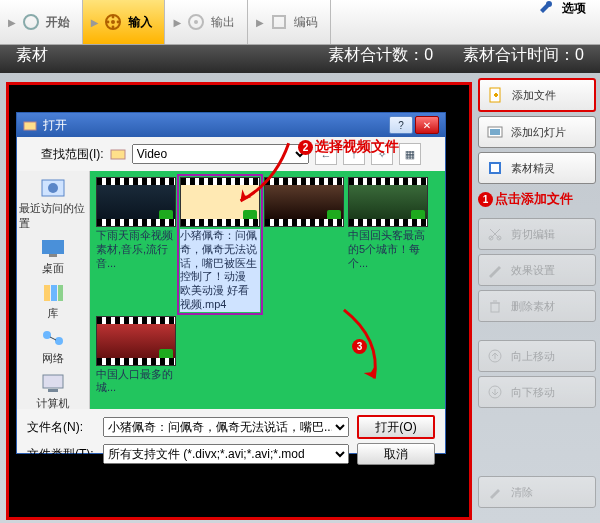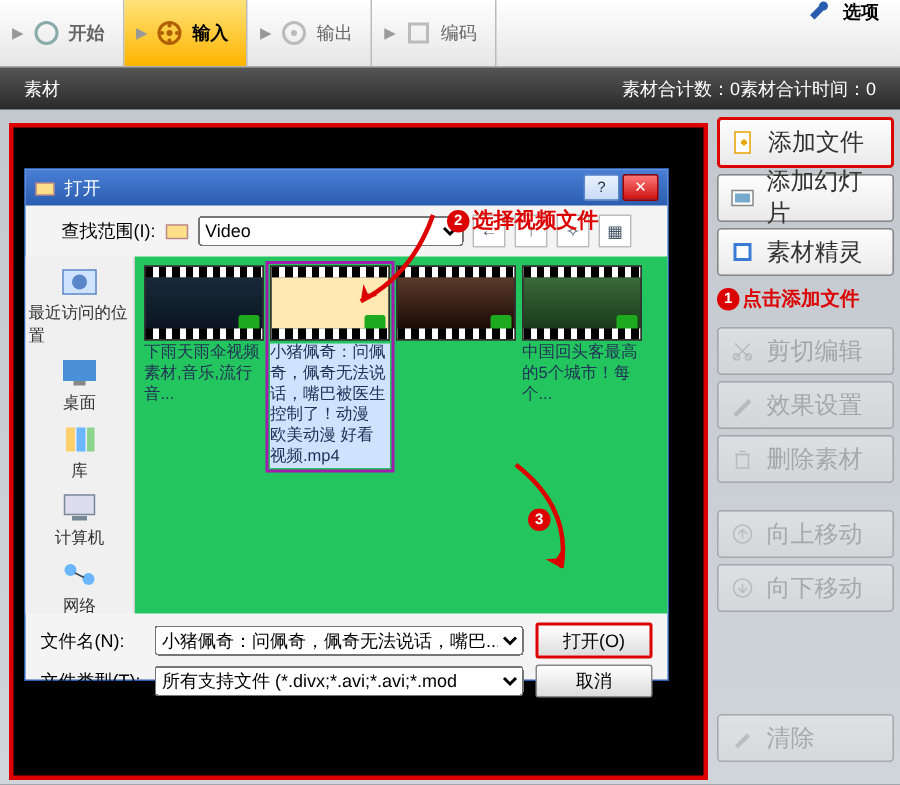--- a/index.html
+++ b/index.html
@@ -3,25 +3,25 @@
 <meta charset="utf-8">
 <style>
 html,body{margin:0;padding:0;font-family:"Microsoft YaHei",Arial,sans-serif;font-size:12px;background:#bfc7cf}
 .app{width:600px;height:523px;background:linear-gradient(#c0c6cc,#cfd5db);position:relative;overflow:hidden}
 .ribbon{height:44px;background:linear-gradient(#fff,#e6e6e6);border-bottom:1px solid #aaa;display:flex;align-items:stretch}
 .ribbon .tab{display:flex;align-items:center;gap:6px;padding:0 12px;border-right:1px solid #bbb;color:#666;position:relative}
 .ribbon .tab.active{background:linear-gradient(#ffe37a,#ffb400);color:#000}
 .ribbon .tab svg{flex:none}
 .ribbon .tab .tri{font-size:10px;color:#999;margin-left:-4px}
 .ribbon .opt{margin-left:auto;padding:0 14px;display:flex;align-items:flex-start;gap:6px;color:#000}
-.bar{height:28px;background:linear-gradient(#555,#2a2a2a);color:#fff;display:flex;align-items:center;padding:0 16px;font-size:12px;}
+.bar{height:28px;background:linear-gradient(#555,#2a2a2a);color:#fff;display:flex;align-items:flex-start;padding:0 16px;font-size:16px;gap:30px}
 .bar .sp{flex:1}
 .stage{position:absolute;left:6px;top:82px;width:460px;height:432px;background:#000;border:3px solid #d00}
 .side{position:absolute;right:4px;top:78px;width:118px;display:flex;flex-direction:column;gap:4px}
-.sbtn{height:30px;display:flex;align-items:center;gap:8px;padding:0 8px;background:linear-gradient(#fdfdfd,#eaeaea);border:1px solid #888;border-radius:3px;font-size:16px;color:#333}
+.sbtn{height:30px;display:flex;align-items:center;gap:8px;padding:0 8px;background:linear-gradient(#fdfdfd,#eaeaea);border:1px solid #888;border-radius:3px;font-size:11px;color:#333}
 .sbtn.primary{border:2px solid #d00}
 .sbtn.dis{opacity:.55;color:#888;background:linear-gradient(#eee,#ddd)}
 .sbtn svg{flex:none}
 .annot{color:#d00;font-size:13px;font-weight:bold;display:flex;align-items:center;gap:2px;margin:2px 0 6px}
 .badge{width:15px;height:15px;border-radius:50%;background:#d00;color:#fff;display:inline-flex;align-items:center;justify-content:center;font-size:10px;font-weight:bold}
 .dlg{position:absolute;left:16px;top:112px;width:428px;height:340px;background:#f4f4f4;border:1px solid #2a5db0;box-shadow:4px 4px 10px rgba(0,0,0,.4)}
 .dlg .titlebar{height:24px;background:linear-gradient(#4a7fd6,#2a5db0);color:#fff;display:flex;align-items:center;padding:0 6px;gap:6px;font-size:12px}
 .dlg .titlebar .winbtns{margin-left:auto;display:flex;gap:2px}
 .dlg .titlebar .wb{width:22px;height:16px;background:linear-gradient(#eaf2ff,#c8dbf5);border:1px solid #5a86c8;border-radius:2px;color:#234;font-size:10px;display:flex;align-items:center;justify-content:center}
 .dlg .titlebar .wb.close{background:linear-gradient(#f77,#c11);color:#fff;border-color:#900}
@@ -218,33 +218,33 @@
       <div class="pl">
             <svg width="28" height="22">
               <rect x="5" y="3" width="6" height="16" fill="#ffcf6b"></rect>
               <rect x="12" y="3" width="6" height="16" fill="#6bb7ff"></rect>
               <rect x="19" y="3" width="5" height="16" fill="#8dd28d"></rect>
             </svg>
             <span>库</span>
           </div>
       <div class="pl">
             <svg width="28" height="22">
-              <rect x="4" y="3" width="20" height="13" fill="#dde" stroke="#789"></rect>
-              <rect x="9" y="17" width="10" height="3" fill="#789"></rect>
-            </svg>
-            <span>计算机</span>
-          </div>
-      <div class="pl">
-            <svg width="28" height="22">
               <circle cx="8" cy="8" r="4" fill="#6bb7ff"></circle>
               <circle cx="20" cy="14" r="4" fill="#6bb7ff"></circle>
               <path d="M11 10l6 3" stroke="#345"></path>
             </svg>
             <span>网络</span>
           </div>
+      <div class="pl">
+            <svg width="28" height="22">
+              <rect x="4" y="3" width="20" height="13" fill="#dde" stroke="#789"></rect>
+              <rect x="9" y="17" width="10" height="3" fill="#789"></rect>
+            </svg>
+            <span>计算机</span>
+          </div>
     </div>
     <div class="files">
       <div class="thumb">
             <div class="pic">
               <div class="img" style="background:linear-gradient(#1a2a3a,#0a1520)"></div>
               <div class="mk"></div>
             </div>
             <div class="cap">下雨天雨伞视频素材,音乐,流行音...</div>
           </div>
       <div class="thumb sel">
@@ -259,20 +259,27 @@
               <div class="img" style="background:linear-gradient(#5a3a2a,#1a0a05)"></div>
               <div class="mk"></div>
             </div>
           </div>
       <div class="thumb">
             <div class="pic">
               <div class="img" style="background:linear-gradient(#3a6a3a,#1a3a1a)"></div>
               <div class="mk"></div>
             </div>
             <div class="cap">中国回头客最高的5个城市！每个...</div>
+          </div>
+      <div class="thumb">
+            <div class="pic">
+              <div class="img" style="background:linear-gradient(#b33,#611)"></div>
+              <div class="mk"></div>
+            </div>
+            <div class="cap">中国人口最多的城...</div>
           </div>
     </div>
   </div>
   <div class="bottom">
     <span>文件名(N):</span>
     <select><option>小猪佩奇：问佩奇，佩奇无法说话，嘴巴...</option></select>
     <div class="btn open">打开(O)</div>
     <span>文件类型(T):</span>
     <select><option>所有支持文件 (*.divx;*.avi;*.avi;*.mod</option></select>
     <div class="btn">取消</div>

